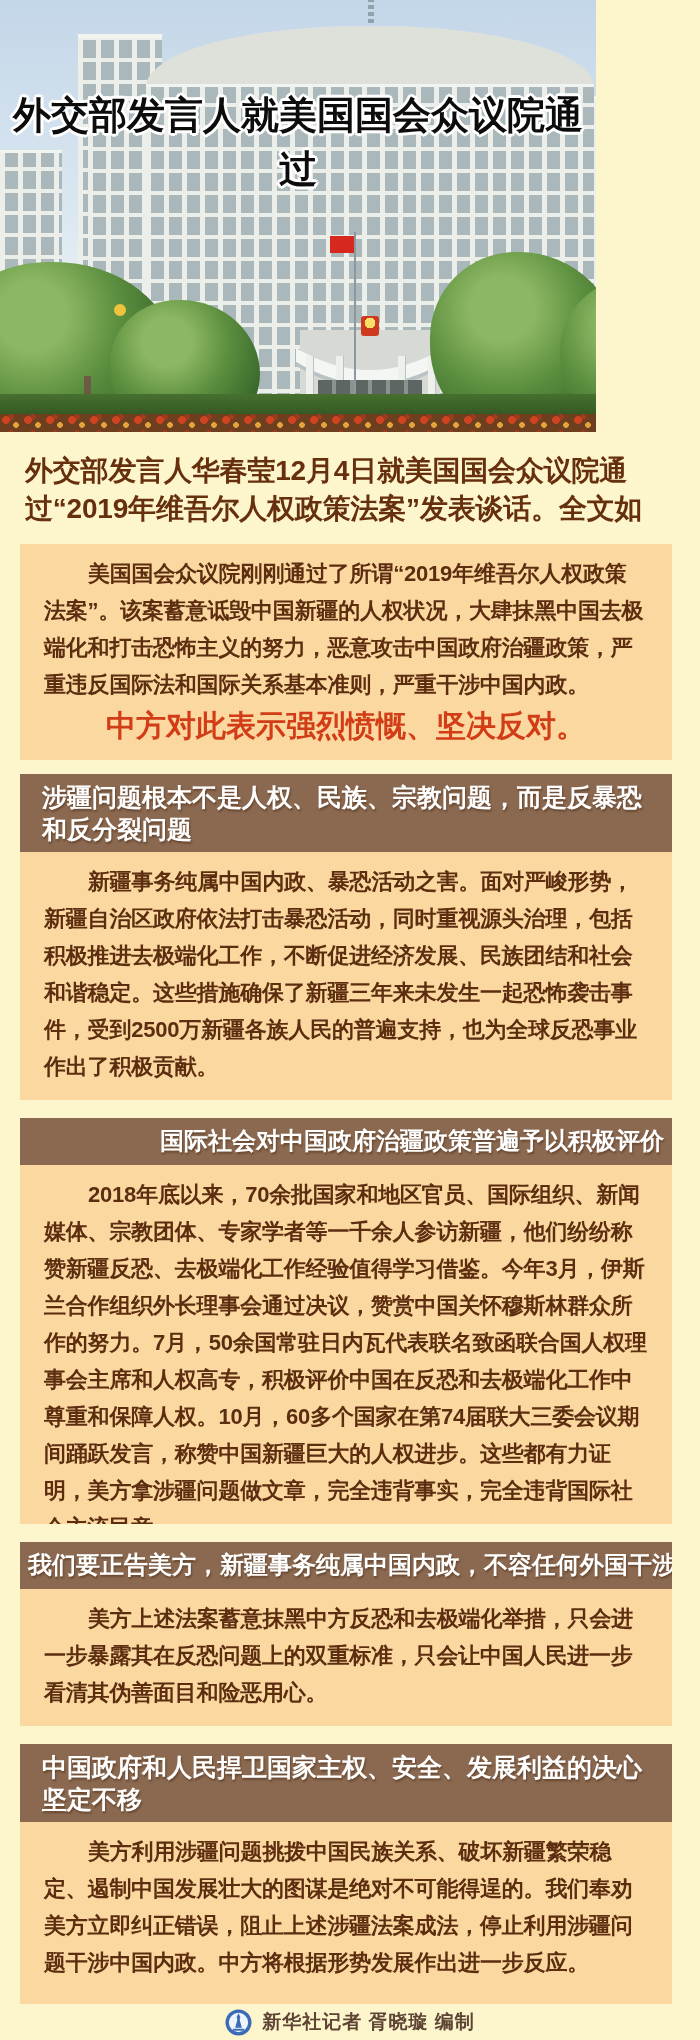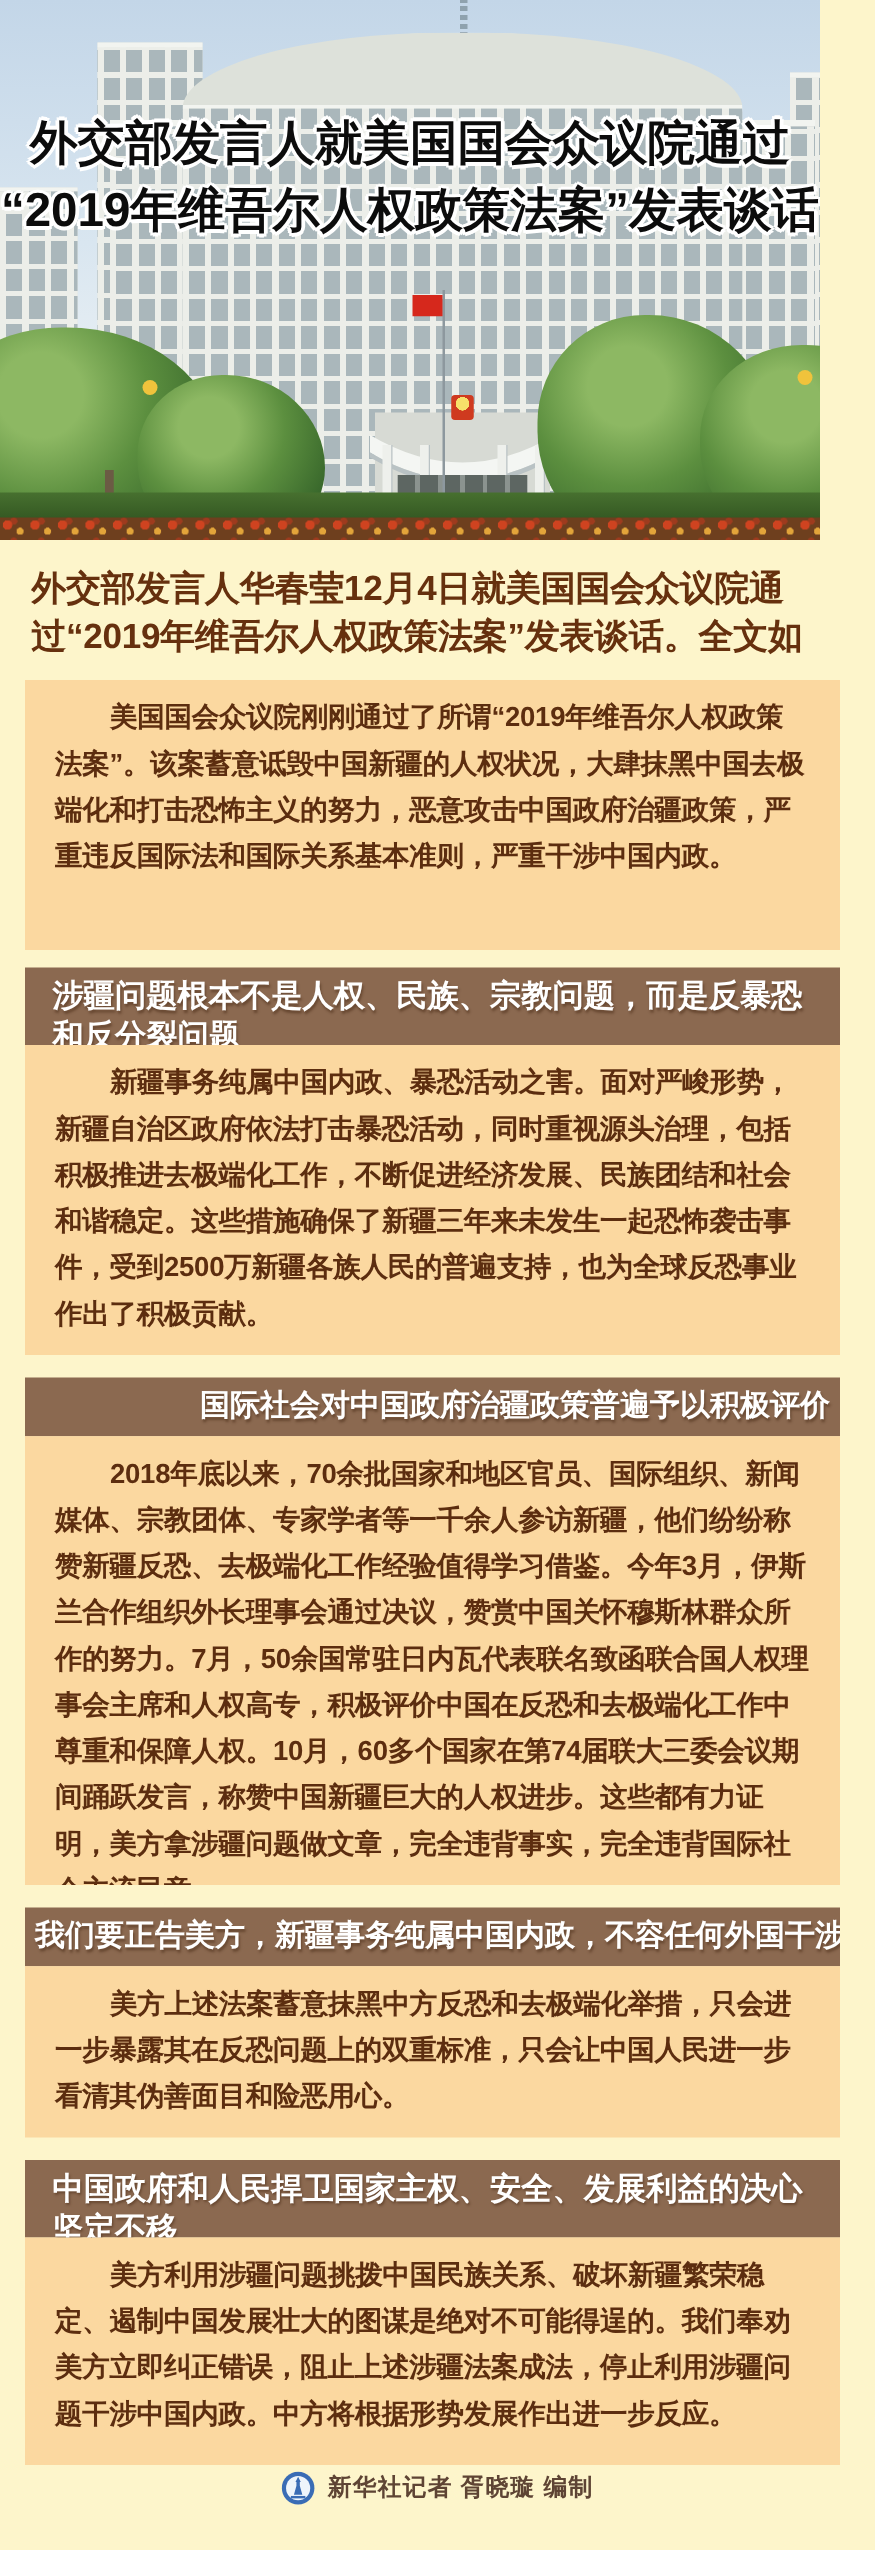--- a/index.html
+++ b/index.html
@@ -2,21 +2,21 @@
 <html><head>
 <meta charset="utf-8">
 <style>
   html,body{margin:0;padding:0;}
   body{
     width:700px;height:2040px;overflow:hidden;
     background:#fdf5cb;
     font-family:"Liberation Sans", sans-serif;
   }
   
-  .photo{position:relative;width:656px;height:432px;overflow:hidden;
+  .photo{position:relative;width:596px;height:432px;overflow:hidden;
     background:linear-gradient(180deg,#c3d6e8 0%,#d9e6f0 45%,#eef3f5 80%);}
   .photo *{position:absolute;}
   .bgrid{
     background-color:#dfe3de;
     background-image:
       repeating-linear-gradient(90deg,#eceee9 0 5px,rgba(0,0,0,0) 5px 18px),
       repeating-linear-gradient(0deg,#eceee9 0 4px,#aab7bb 4px 22px);
   }
   .mast{left:368px;top:0;width:6px;height:44px;
     background:repeating-linear-gradient(0deg,#8fa2ae 0 4px,rgba(0,0,0,0) 4px 7px);}
@@ -67,21 +67,21 @@
     overflow:hidden;padding:11px 24px 0;}
   .pbox .body{margin:0;font-size:22px;line-height:37px;font-weight:bold;
     color:#5c2d0f;text-indent:2em;letter-spacing:-0.2px;}
   .statement{margin-top:16px;height:216px;}
   .emph{margin:2px 0 0;text-align:center;font-size:30px;line-height:42px;
     font-weight:bold;color:#d23d17;}
   .bar{margin:0 28px 0 20px;background:#8b6950;box-sizing:border-box;overflow:hidden;
     color:#ffffff;font-weight:bold;font-size:25px;line-height:32px;padding:7px 22px;
     text-shadow:1px 2px 2px rgba(60,30,10,.45);}
   .bar.center{text-align:right;font-size:24px;white-space:nowrap;height:47px;padding:7px 8px;}
-  .bar.two{height:62px;}
+  .bar.two{height:78px;}
   .mt14{margin-top:14px}.mt18{margin-top:18px}
   .h248{height:248px}.h359{height:359px}.h137{height:137px}.h182{height:182px}
   
   .footer{height:36px;display:flex;align-items:center;justify-content:center;gap:10px;}
   .logo{width:27px;height:27px;display:inline-block;}
   .credit{font-size:19px;font-weight:bold;color:#5e4434;letter-spacing:1px;}
 </style>
 </head>
 <body>
 
@@ -111,28 +111,28 @@
   <div class="trunk k1"></div>
   <div class="trunk k2"></div>
   <div class="tree t2"></div>
   <div class="tree t4"></div>
   <div class="lamp l1"></div>
   <div class="lamp l2"></div>
   <div class="hedge"></div>
   <div class="flowers"></div>
   <div class="title">
     <div>外交部发言人就美国国会众议院通过</div>
-    <div>“2019年维吾尔人权政策法案”发表谈话</div>
   </div>
 </div>
 
 <p class="intro">外交部发言人华春莹12月4日就美国国会众议院通过“2019年维吾尔人权政策法案”发表谈话。全文如下：</p>
 
 <div class="pbox statement">
   <p class="body">美国国会众议院刚刚通过了所谓“2019年维吾尔人权政策法案”。该案蓄意诋毁中国新疆的人权状况，大肆抹黑中国去极端化和打击恐怖主义的努力，恶意攻击中国政府治疆政策，严重违反国际法和国际关系基本准则，严重干涉中国内政。</p>
+  <p class="emph">中方对此表示强烈愤慨、坚决反对。</p>
 </div>
 
 <div class="bar two mt14">涉疆问题根本不是人权、民族、宗教问题，而是反暴恐和反分裂问题</div>
 <div class="pbox h248">
   <p class="body">新疆事务纯属中国内政、暴恐活动之害。面对严峻形势，新疆自治区政府依法打击暴恐活动，同时重视源头治理，包括积极推进去极端化工作，不断促进经济发展、民族团结和社会和谐稳定。这些措施确保了新疆三年来未发生一起恐怖袭击事件，受到2500万新疆各族人民的普遍支持，也为全球反恐事业作出了积极贡献。</p>
 </div>
 
 <div class="bar center mt18">国际社会对中国政府治疆政策普遍予以积极评价</div>
 <div class="pbox h359">
   <p class="body">2018年底以来，70余批国家和地区官员、国际组织、新闻媒体、宗教团体、专家学者等一千余人参访新疆，他们纷纷称赞新疆反恐、去极端化工作经验值得学习借鉴。今年3月，伊斯兰合作组织外长理事会通过决议，赞赏中国关怀穆斯林群众所作的努力。7月，50余国常驻日内瓦代表联名致函联合国人权理事会主席和人权高专，积极评价中国在反恐和去极端化工作中尊重和保障人权。10月，60多个国家在第74届联大三委会议期间踊跃发言，称赞中国新疆巨大的人权进步。这些都有力证明，美方拿涉疆问题做文章，完全违背事实，完全违背国际社会主流民意。</p>

